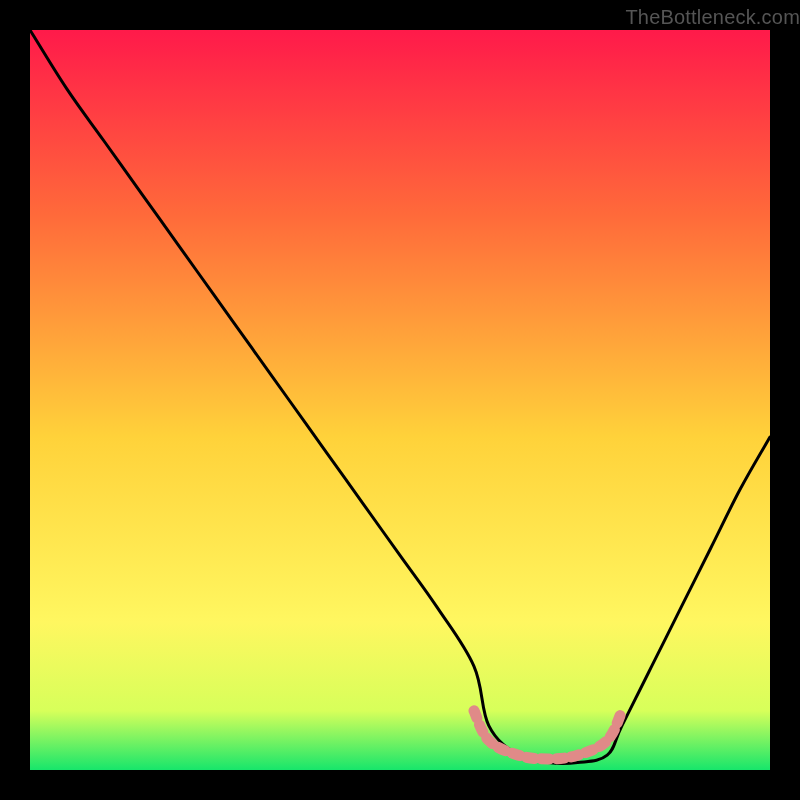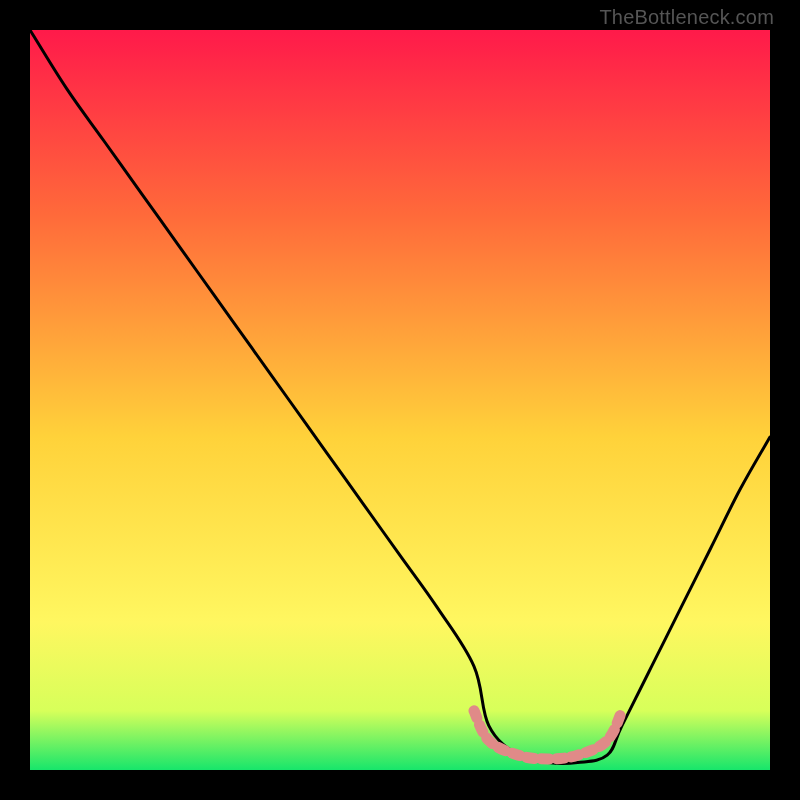--- a/index.html
+++ b/index.html
@@ -12,21 +12,21 @@
   }
   .container {
     position: relative;
     width: 800px;
     height: 800px;
     background: #000;
   }
   .watermark {
     position: absolute;
     top: 6px;
-    right: 26px;
+    right: 0;
     color: #555;
     font-size: 20px;
     font-weight: 500;
     z-index: 10;
     letter-spacing: 0.2px;
   }
   .plot {
     position: absolute;
     left: 30px;
     top: 30px;

